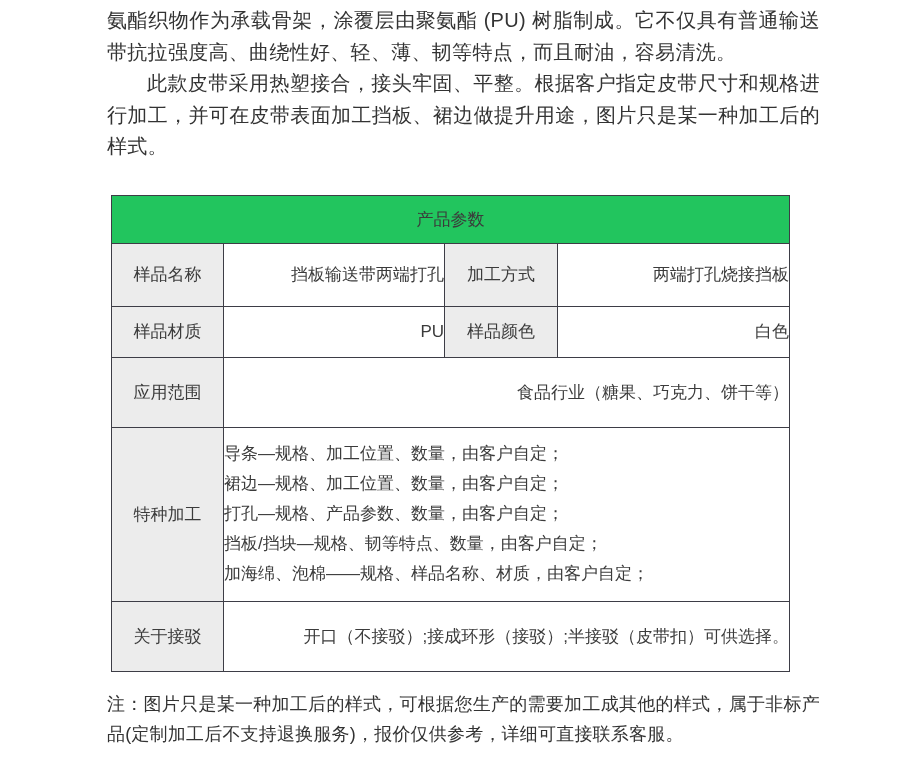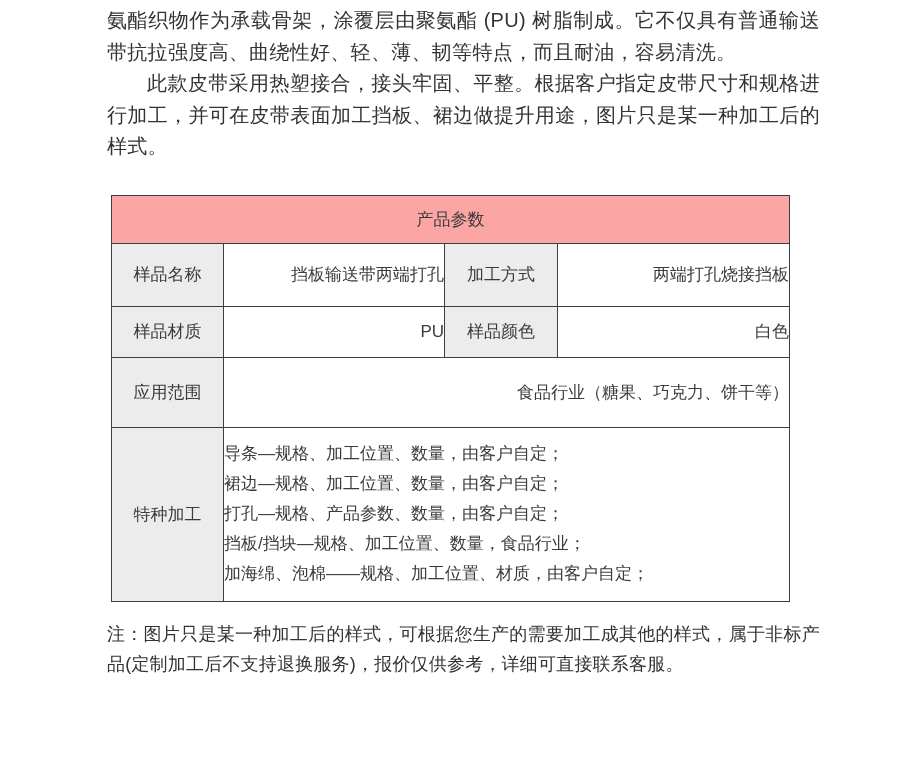--- a/index.html
+++ b/index.html
@@ -37,21 +37,21 @@
     font-weight: normal;
     font-size: 17px;
     color: #3b3b3b;
   }
   th.table-title {
     height: 48px;
     font-size: 22px;
     font-weight: bold;
     text-align: center;
     color: #333333;
-    background: #fca5a5;
+    background: #22c55e;
   }
   td.lbl {
     background: #ececec;
     text-align: center;
     vertical-align: middle;
   }
   td.val {
     text-align: right;
     vertical-align: middle;
     padding: 0 10px 0 14px;
@@ -114,22 +114,26 @@
     <tr class="r3">
       <td class="lbl">应用范围</td>
       <td class="val" colspan="3">食品行业（糖果、巧克力、饼干等）</td>
     </tr>
     <tr class="r4">
       <td class="lbl">特种加工</td>
       <td class="multiline" colspan="3">
         <div class="line">导条—规格、加工位置、数量，由客户自定；</div>
         <div class="line">裙边—规格、加工位置、数量，由客户自定；</div>
         <div class="line">打孔—规格、产品参数、数量，由客户自定；</div>
-        <div class="line">挡板/挡块—规格、加工位置、数量，食品行业；</div>
-        <div class="line">加海绵、泡棉——规格、加工位置、材质，由客户自定；</div>
+        <div class="line">挡板/挡块—规格、韧等特点、数量，由客户自定；</div>
+        <div class="line">加海绵、泡棉——规格、样品名称、材质，由客户自定；</div>
       </td>
+    </tr>
+    <tr class="r5">
+      <td class="lbl">关于接驳</td>
+      <td class="val" colspan="3">开口（不接驳）;接成环形（接驳）;半接驳（皮带扣）可供选择。</td>
     </tr>
   </tbody>
     </table>
 
   <p class="note">注：图片只是某一种加工后的样式，可根据您生产的需要加工成其他的样式，属于非标产品(定制加工后不支持退换服务)，报价仅供参考，详细可直接联系客服。</p>
 
 </div>
 
 </body></html>

